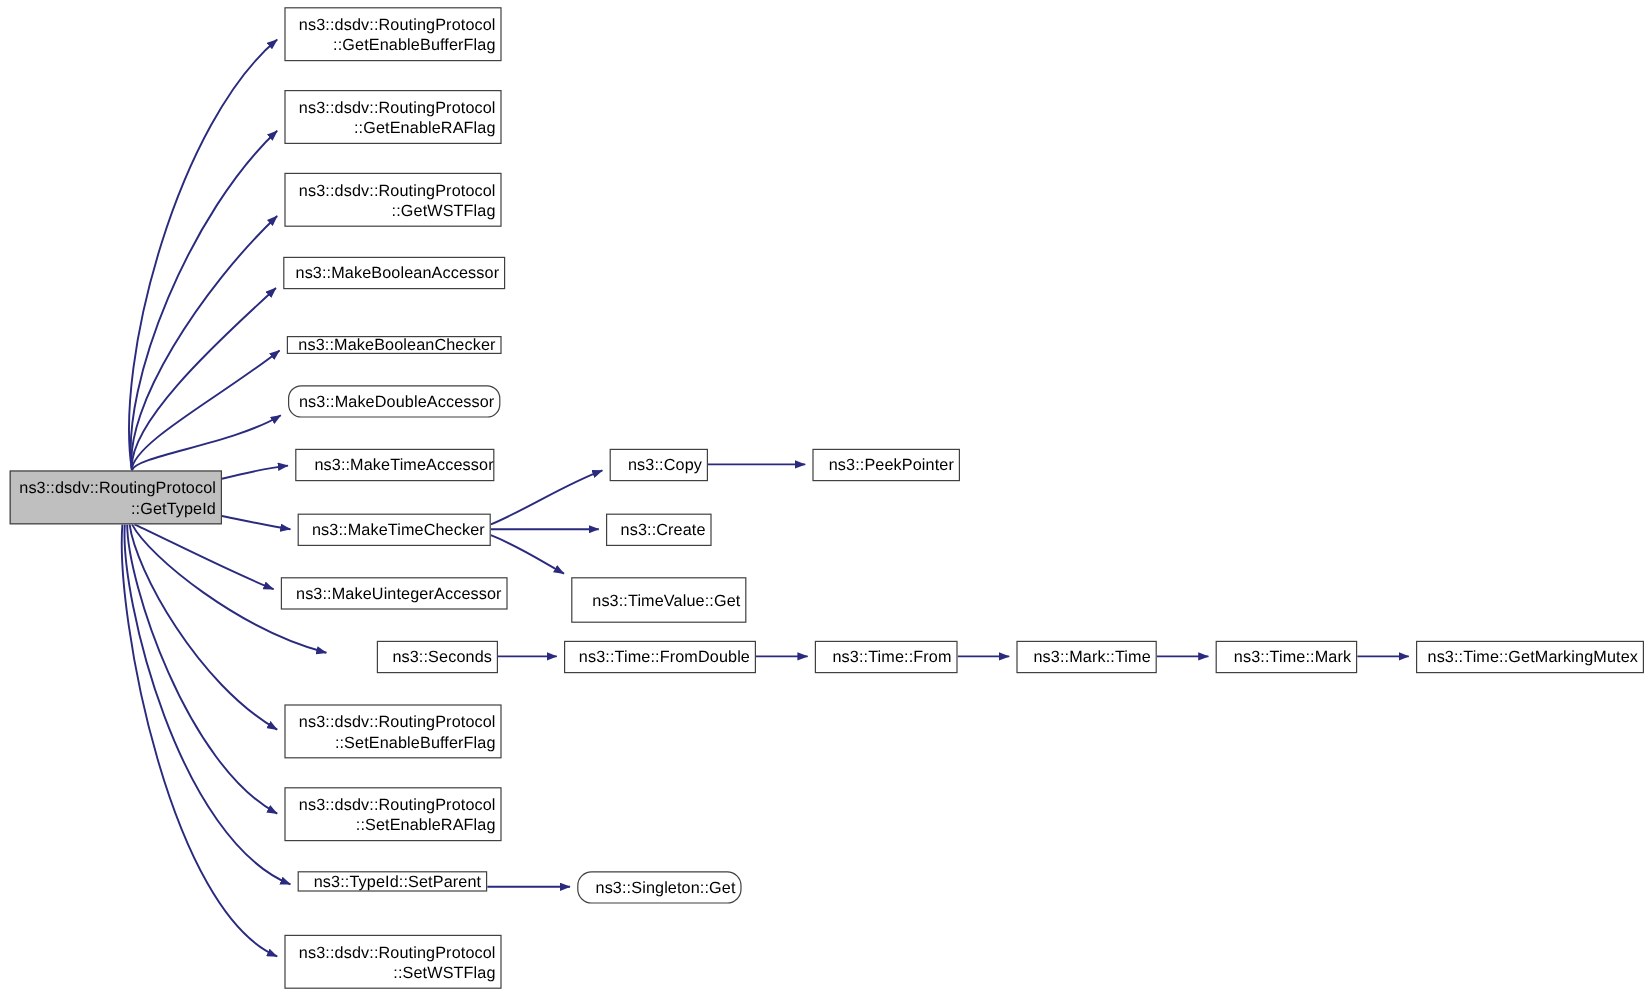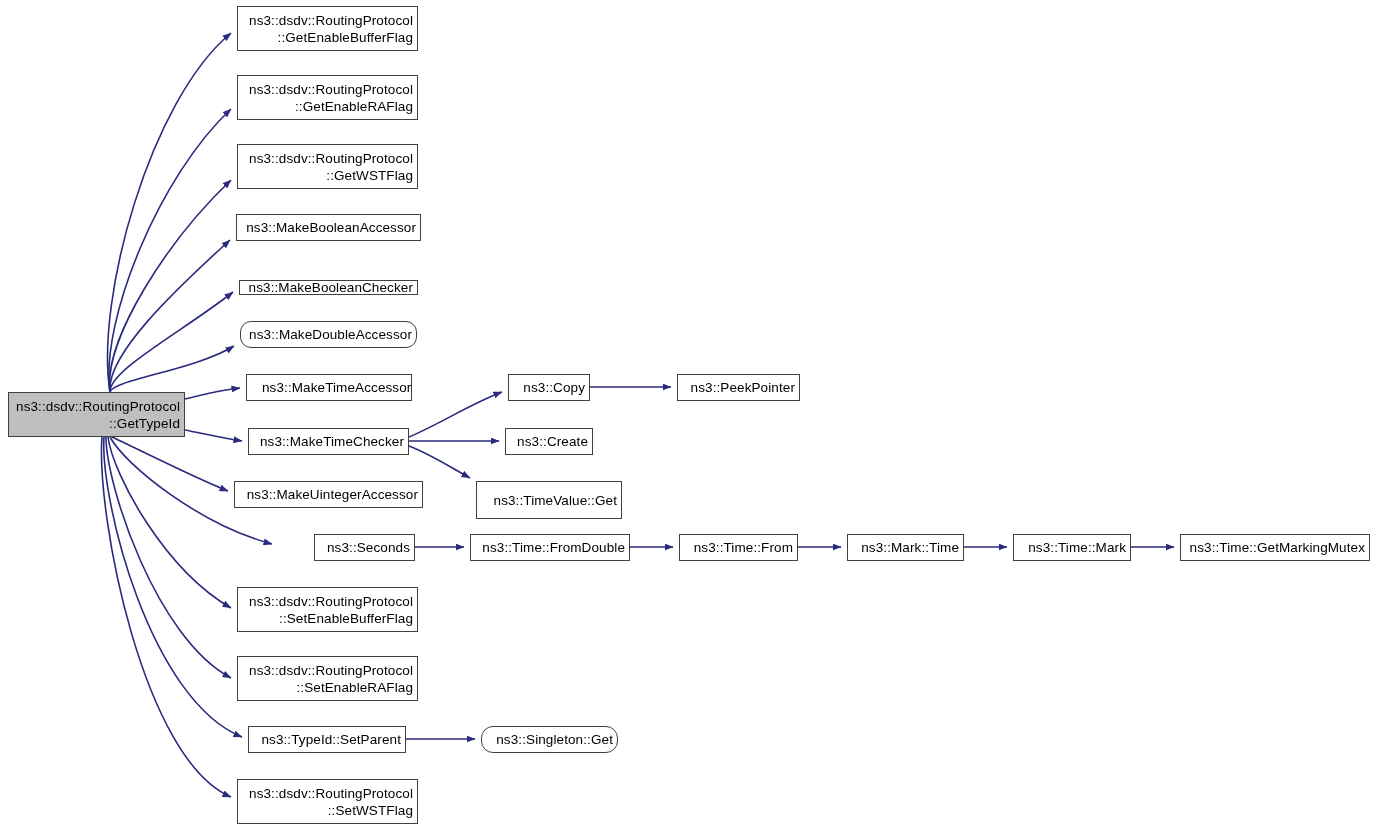--- a/index.html
+++ b/index.html
@@ -103,21 +103,21 @@
       <div class="node" style="left: 239px; top: 280px; width: 179px; height: 15px;"><span class="node-label">ns3::MakeBooleanChecker</span></div>
       <div class="node" style="left: 240px; top: 321px; width: 177px; height: 27px; border-radius: 11px;"><span class="node-label">ns3::MakeDoubleAccessor</span></div>
       <div class="node" style="left: 246px; top: 374px; width: 166px; height: 27px; padding-left: 11px;"><span class="node-label">ns3::MakeTimeAccessor</span></div>
       <div class="node" style="left: 248px; top: 428px; width: 161px; height: 27px;"><span class="node-label">ns3::MakeTimeChecker</span></div>
       <div class="node" style="left: 234px; top: 481px; width: 189px; height: 27px;"><span class="node-label">ns3::MakeUintegerAccessor</span></div>
       <div class="node" style="left: 278px; top: 534px; width: 101px; height: 27px; margin-left: 36px;"><span class="node-label">ns3::Seconds</span></div>
       <div class="node" style="left: 237px; top: 587px; width: 181px; height: 45px;"><span class="node-label">ns3::dsdv::RoutingProtocol
 ::SetEnableBufferFlag</span></div>
       <div class="node" style="left: 237px; top: 656px; width: 181px; height: 45px;"><span class="node-label">ns3::dsdv::RoutingProtocol
 ::SetEnableRAFlag</span></div>
-      <div class="node" style="left: 248px; top: 726px; width: 158px; height: 27px;"><span class="node-label">ns3::TypeId::SetParent</span></div>
+      <div class="node" style="left: 248px; top: 726px; width: 158px; height: 17px;"><span class="node-label">ns3::TypeId::SetParent</span></div>
       <div class="node" style="left: 237px; top: 779px; width: 181px; height: 45px;"><span class="node-label">ns3::dsdv::RoutingProtocol
 ::SetWSTFlag</span></div>
       <div class="node" style="left: 508px; top: 374px; width: 82px; height: 27px;"><span class="node-label">ns3::Copy</span></div>
       <div class="node" style="left: 505px; top: 428px; width: 88px; height: 27px;"><span class="node-label">ns3::Create</span></div>
       <div class="node" style="left: 476px; top: 481px; width: 146px; height: 38px;"><span class="node-label">ns3::TimeValue::Get</span></div>
       <div class="node" style="left: 677px; top: 374px; width: 123px; height: 27px;"><span class="node-label">ns3::PeekPointer</span></div>
       <div class="node" style="left: 481px; top: 726px; width: 137px; height: 27px; border-radius: 12px;"><span class="node-label">ns3::Singleton::Get</span></div>
       <div class="node" style="left: 470px; top: 534px; width: 160px; height: 27px;"><span class="node-label">ns3::Time::FromDouble</span></div>
       <div class="node" style="left: 679px; top: 534px; width: 119px; height: 27px;"><span class="node-label">ns3::Time::From</span></div>
       <div class="node" style="left: 847px; top: 534px; width: 117px; height: 27px;"><span class="node-label">ns3::Mark::Time</span></div>

